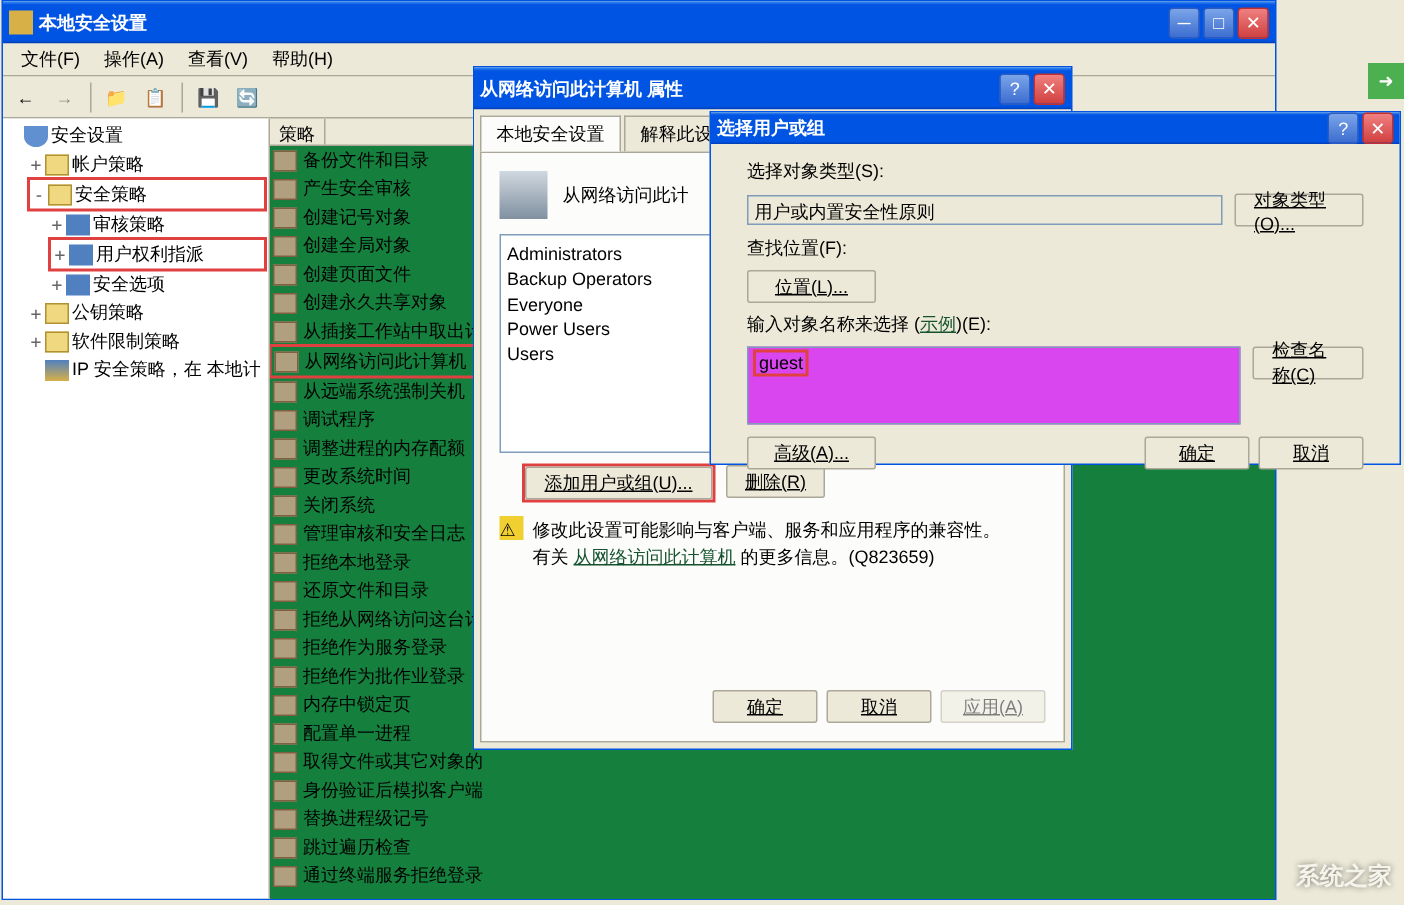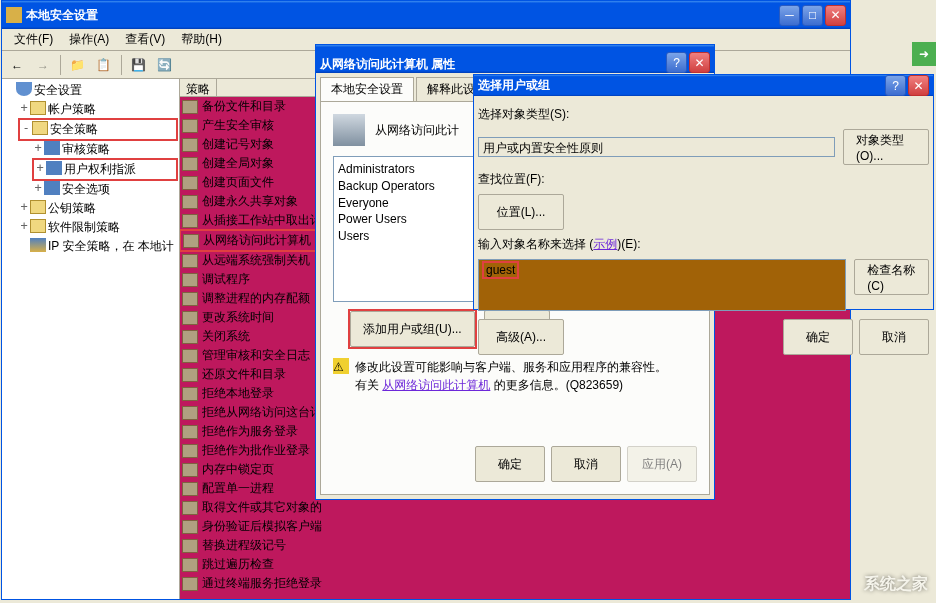--- a/index.html
+++ b/index.html
@@ -16,61 +16,61 @@
 
 .menubar { background: #ece9d8; height: 22px; display: flex; align-items: flex-start; padding: 0 4px; border-bottom: 1px solid #aca899; }
 .menu-item { padding: 2px 8px; cursor: pointer; }
 
 .toolbar { background: #ece9d8; height: 28px; display: flex; align-items: center; padding: 0 4px; gap: 4px; border-bottom: 1px solid #aca899; }
 .tool-btn { width: 22px; height: 22px; display: flex; align-items: center; justify-content: center; border: 1px solid transparent; cursor: pointer; }
 .tool-sep { width: 1px; height: 20px; background: #aca899; margin: 0 2px; }
 
 .body-area { display: flex; height: calc(100% - 78px); }
 .tree-panel { width: 178px; background: #fff; border-right: 1px solid #aca899; overflow: auto; padding: 2px; }
-.tree-item { display: flex; padding: 1px 0; cursor: pointer; white-space: nowrap; }
+.tree-item { display: flex; align-items: center; padding: 1px 0; cursor: pointer; white-space: nowrap; }
 .tree-item .expand { width: 12px; text-align: center; color: #666; font-family: monospace; }
 .tree-item .ticon { width: 16px; height: 14px; display: inline-block; margin-right: 2px; }
 .tree-item.level0 { padding-left: 0; }
 .tree-item.level1 { padding-left: 14px; }
 .tree-item.level2 { padding-left: 28px; }
 .ticon.folder { background: #f0d880; border: 1px solid #b09030; }
 .ticon.shield { background: #6090d0; border-radius: 0 0 50% 50%; }
 .ticon.book { background: #5080c0; }
 .ticon.gear { background: linear-gradient(#5080c0, #d8b048); }
 .highlight-red { border: 2px solid #e04040; padding: 0; margin: -1px; }
 
-.list-panel { flex: 1; background: #be185d; overflow: auto; }
+.list-panel { flex: 1; background: #15803d; overflow: auto; }
 .list-header { background: #ece9d8; border-bottom: 1px solid #aca899; display: flex; height: 18px; }
 .list-header span { padding: 2px 6px; border-right: 1px solid #aca899; }
 .list-item { display: flex; align-items: center; padding: 1px 2px; cursor: pointer; white-space: nowrap; }
 .list-item .licon { width: 16px; height: 14px; background: #b0a080; border: 1px solid #806040; margin-right: 4px; display: inline-block; }
 
 
 .prop-dialog { position: absolute; top: 44px; left: 315px; width: 400px; height: 456px; background: #ece9d8; border: 1px solid #0054e3; display: flex; flex-direction: column; }
-.prop-dialog .titlebar { height: 28px; align-items: flex-end; }
+.prop-dialog .titlebar { height: 28px; }
 .tabs { display: flex; background: #ece9d8; padding: 4px 4px 0 4px; }
 .tab { padding: 3px 10px; background: #ece9d8; border: 1px solid #aca899; border-bottom: none; cursor: pointer; margin-right: 2px; }
 .tab.active { background: #fcfcfa; position: relative; z-index: 2; }
 .tab-content { flex: 1; background: #fcfcfa; margin: 0 4px 4px 4px; border: 1px solid #aca899; padding: 12px; position: relative; }
 .header-row { display: flex; align-items: center; margin-bottom: 10px; }
 .header-icon { width: 32px; height: 32px; background: linear-gradient(#d0d8e0, #8090a0); margin-right: 10px; }
 .user-list { width: 100%; height: 146px; background: #fff; border: 1px solid #7f9db9; padding: 4px; overflow: auto; font-size: 11px; line-height: 1.4; }
 .btn-row { display: flex; gap: 8px; margin-top: 8px; padding-left: 16px; }
-.btn { padding: 2px 12px; background: #ece9d8; border: 1px solid #aca899; border-radius: 2px; cursor: pointer; height: 36px; display: flex; align-items: center; justify-content: center; }
+.btn { padding: 2px 12px; background: #ece9d8; border: 1px solid #aca899; border-radius: 2px; cursor: pointer; height: 22px; display: flex; align-items: center; justify-content: center; text-decoration: underline; }
 .warning-row { display: flex; margin-top: 10px; font-size: 11px; line-height: 1.5; }
 .warning-icon { width: 16px; height: 16px; background: #f0d030; margin-right: 6px; flex-shrink: 0; }
-.link { color: #6d28d9; text-decoration: underline; cursor: pointer; }
+.link { color: #14532d; text-decoration: underline; cursor: pointer; }
 .bottom-btns { position: absolute; bottom: 12px; right: 12px; display: flex; gap: 6px; }
 
 
 .select-dialog { position: absolute; top: 74px; left: 473px; width: 461px; height: 236px; background: #ece9d8; border: 1px solid #0054e3; display: flex; flex-direction: column; }
-.select-body { padding: 10px 4px; display: flex; flex-direction: column; gap: 6px; }
+.select-body { padding: 10px 24px; display: flex; flex-direction: column; gap: 6px; }
 .field-row { display: flex; align-items: center; gap: 8px; }
 .field-row .field { flex: 1; background: #ece9d8; border: 1px solid #7f9db9; padding: 2px 4px; height: 20px; }
-.textarea { width: 100%; height: 52px; background: #a16207; border: 1px solid #7f9db9; padding: 2px 4px; resize: none; }
+.textarea { width: 100%; height: 52px; background: #d946ef; border: 1px solid #7f9db9; padding: 2px 4px; resize: none; }
 .select-bottom { display: flex; justify-content: space-between; margin-top: 2px; }
 
 .watermark { position: absolute; right: 8px; bottom: 8px; color: #fff; opacity: 0.5; font-size: 16px; font-weight: bold; text-shadow: 0 0 4px #000; }
 
 .right-strip { position: absolute; right: 0; top: 42px; width: 24px; height: 24px; background: #4caf50; display: flex; align-items: center; justify-content: center; color: #fff; }
 </style>
 </head>
 <body>
 
 <div class="main-window">
@@ -209,25 +209,25 @@
           <div class="list-item">
             <span class="licon"></span>
             <span>关闭系统</span>
           </div>
           <div class="list-item">
             <span class="licon"></span>
             <span>管理审核和安全日志</span>
           </div>
           <div class="list-item">
             <span class="licon"></span>
+            <span>拒绝本地登录</span>
+          </div>
+          <div class="list-item">
+            <span class="licon"></span>
             <span>还原文件和目录</span>
-          </div>
-          <div class="list-item">
-            <span class="licon"></span>
-            <span>拒绝本地登录</span>
           </div>
           <div class="list-item">
             <span class="licon"></span>
             <span>拒绝从网络访问这台计</span>
           </div>
           <div class="list-item">
             <span class="licon"></span>
             <span>拒绝作为服务登录</span>
           </div>
           <div class="list-item">

